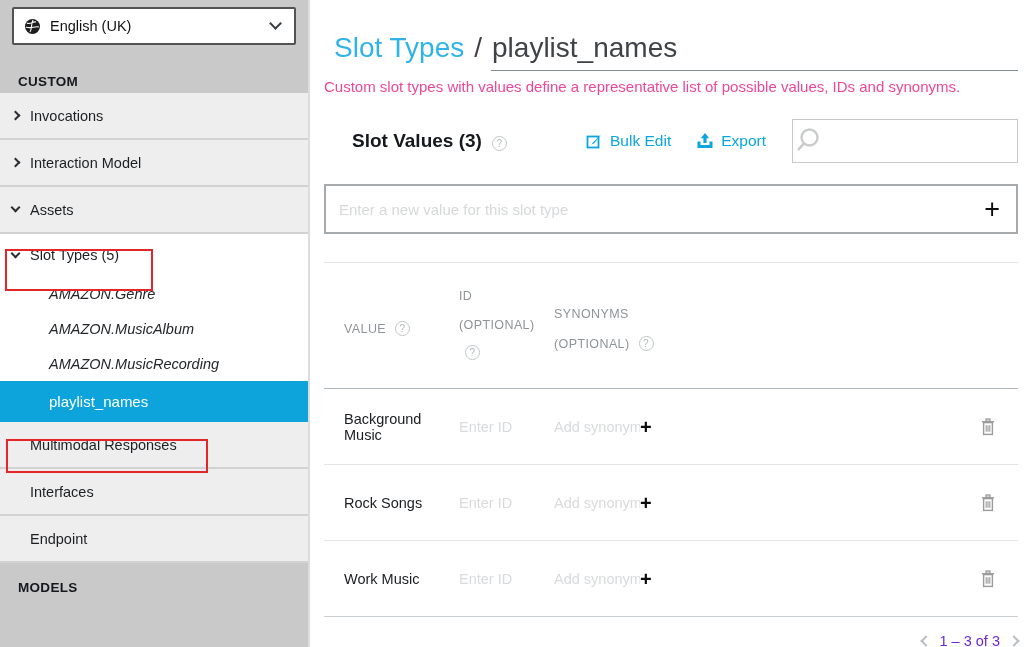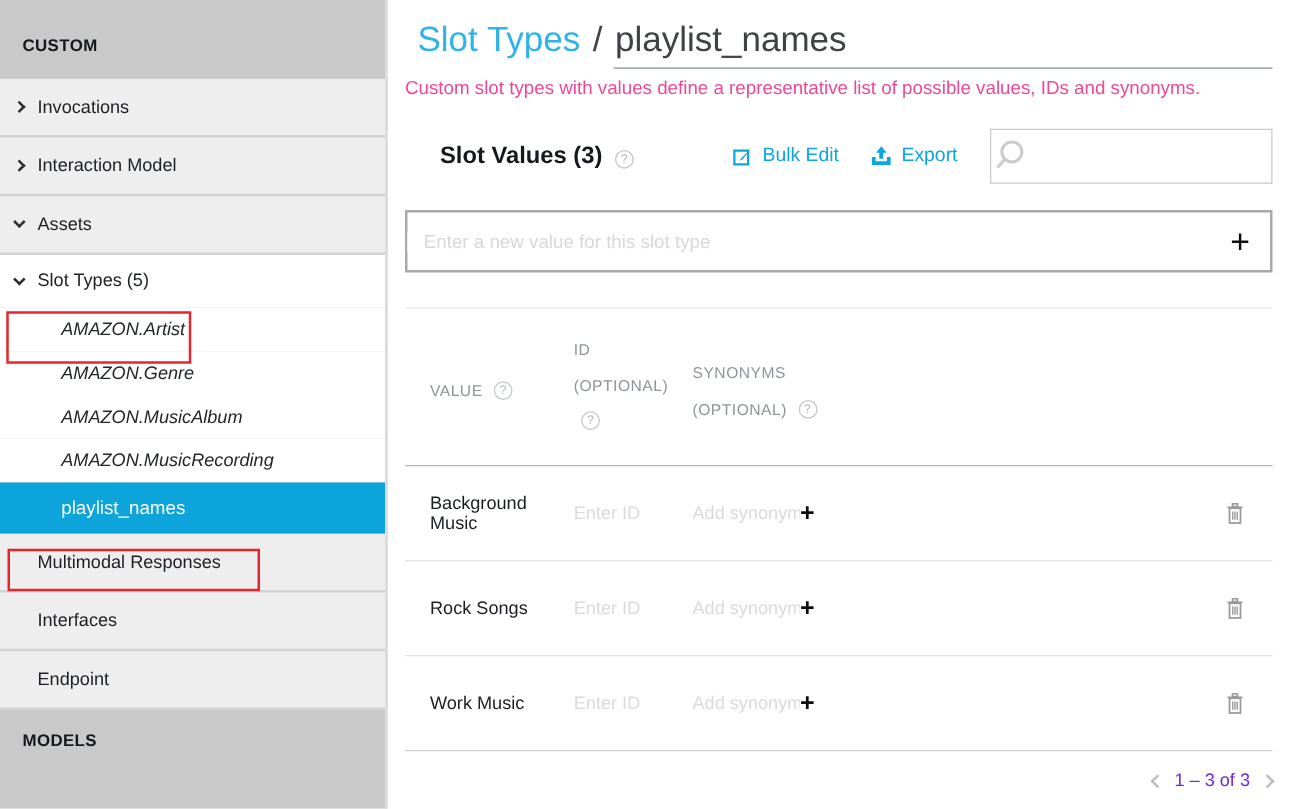--- a/index.html
+++ b/index.html
@@ -17,37 +17,37 @@
               display:flex; align-items:center; padding:0 14px 0 10px;
               font-size:14.5px; color:#111; cursor:pointer; }
   .lang-box .globe { margin-right:9px; display:flex; }
   .chev { width:7px; height:7px; border-right:2px solid #2c3034; border-bottom:2px solid #2c3034; display:inline-block; }
   .chev.r { transform:rotate(-45deg); }
   .chev.d { transform:rotate(45deg); margin-top:-4px; }
   .chev-lg { width:9px; height:9px; border-right:2px solid #3a3d40; border-bottom:2px solid #3a3d40;
              transform:rotate(45deg); margin-left:auto; margin-top:-5px; }
   .section-heading { margin:29px 0 0 18px; font-size:13.5px; font-weight:700;
                      color:#15181c; letter-spacing:.3px; }
-  .nav { margin-top:19px; }
+  .nav { margin-top:4px; }
   .nav-row { display:flex; align-items:center; padding-left:12px; font-size:14.5px; cursor:pointer; }
   .nav-row.gray { height:47px; background:#eeeeee; border-bottom:2px solid #d2d2d2; }
   .nav-row.white { height:42px; background:#ffffff; }
   .nav-chev { width:18px; display:flex; align-items:center; }
   .nav-sub { height:35px; background:#ffffff; padding-left:49px; display:flex; align-items:center;
              font-style:italic; font-size:14.5px; color:#23262a; cursor:pointer; }
   .nav-sub.active { height:41px; background:#0ca4da; color:#ffffff; font-style:normal; font-size:15px; }
   .models-heading { margin-top:17px; }
 
   
   .annotation { position:absolute; border:2px solid #e3262b; z-index:6; pointer-events:none; }
   .ann-slot-types { left:5px; top:249px; width:148px; height:42px; }
   .ann-playlist   { left:6px; top:439px; width:202px; height:34px; }
 
   
-  .main { position:absolute; left:312px; top:0; width:720px; height:456px; }
+  .main { position:absolute; left:312px; top:16px; width:720px; height:456px; }
   .content { margin:0 14px 0 12px; }
 
   .page-title { margin-top:16px; padding-left:10px; position:relative;
                 display:flex; align-items:baseline; font-size:28px; font-weight:400; }
   .crumb-parent { color:#2fb3e8; cursor:pointer; }
   .crumb-sep { color:#3f4247; margin:0 10px; }
   .crumb-current { color:#3f4247; }
   .title-underline { position:absolute; left:167px; right:0; bottom:-7px; height:1px; background:#7f8c93; }
 
   .page-desc { margin-top:14px; font-size:15px; color:#ec4899; }
@@ -109,20 +109,30 @@
              display:inline-block; cursor:pointer; }
   .pg-chev.left { transform:rotate(135deg); }
   .pg-chev.right { transform:rotate(-45deg); }
   .pg-label { font-size:14.5px; font-weight:400; color:#6d28d9; }
 </style>
 </head>
 <body>
 
 <div class="sidebar">
 
+  <div class="lang-box">
+    <span class="globe">
+      <svg width="17" height="17" viewBox="0 0 17 17">
+        <circle cx="8.5" cy="8.5" r="7.5" fill="#1d1d1d"></circle>
+        <path d="M3 5 C6 7,9 3,12 4 M2 9 C6 11,11 8,15 9 M6 14 C8 11,7 6,9 2" stroke="#ffffff" stroke-width="1.1" fill="none"></path>
+      </svg>
+    </span>
+    <span>English (UK)</span>
+    <span class="chev-lg"></span>
+  </div>
 
   <div class="section-heading">CUSTOM</div>
 
   <div class="nav">
     <div class="nav-row gray">
       <span class="nav-chev">
           <span class="chev r"></span>
         </span>
       <span>Invocations</span>
     </div>
@@ -136,23 +146,20 @@
       <span class="nav-chev">
           <span class="chev d"></span>
         </span>
       <span>Assets</span>
     </div>
     <div class="nav-row white">
       <span class="nav-chev">
           <span class="chev d"></span>
         </span>
       <span>Slot Types (5)</span>
-    </div>
-    <div class="nav-sub">
-      <span>AMAZON.Artist</span>
     </div>
     <div class="nav-sub">
       <span>AMAZON.Genre</span>
     </div>
     <div class="nav-sub">
       <span>AMAZON.MusicAlbum</span>
     </div>
     <div class="nav-sub">
       <span>AMAZON.MusicRecording</span>
     </div>

